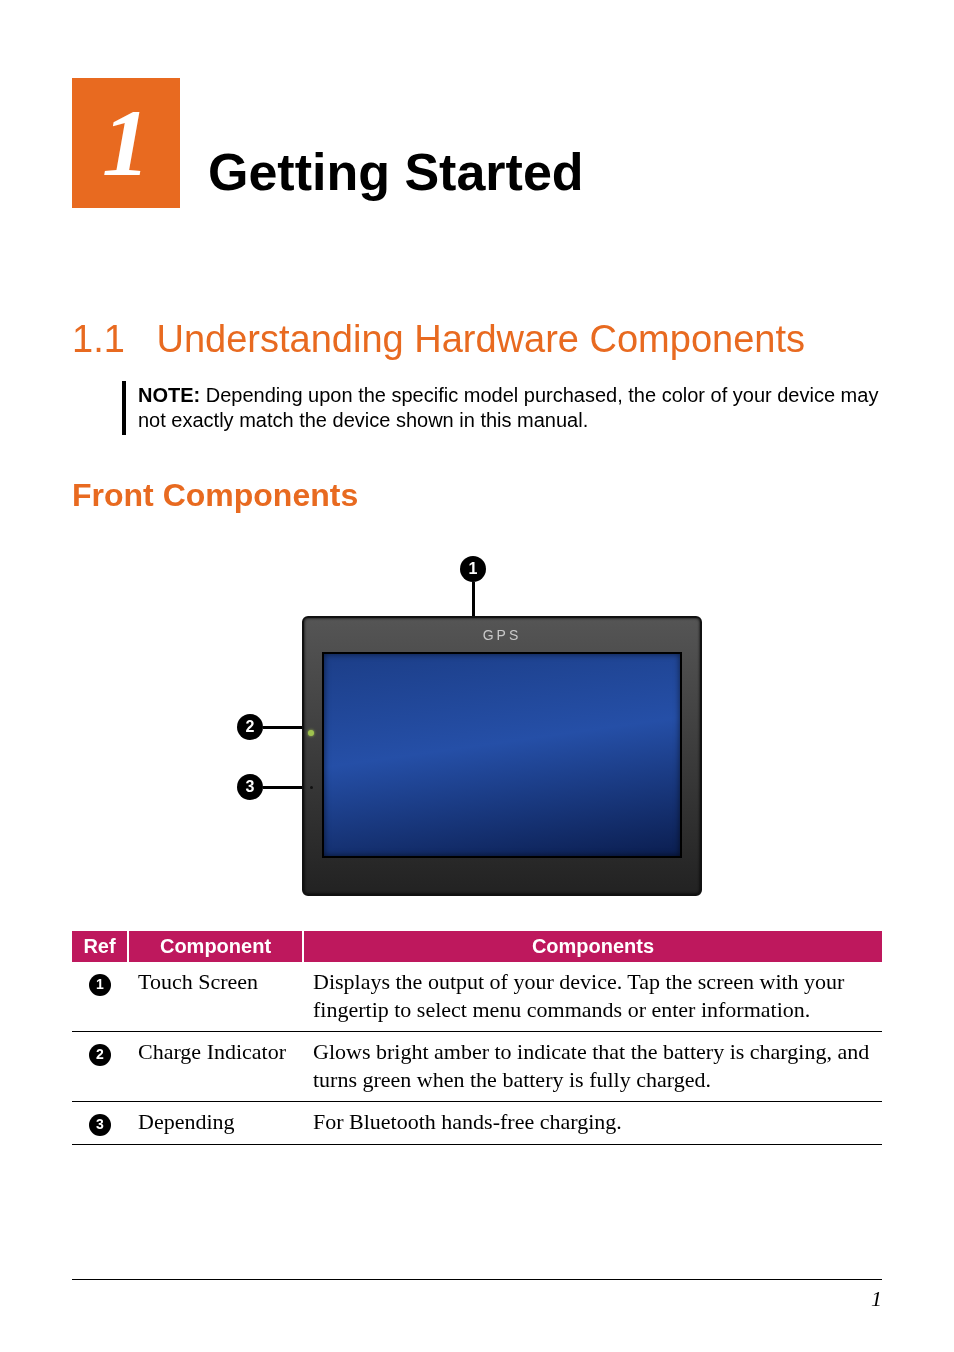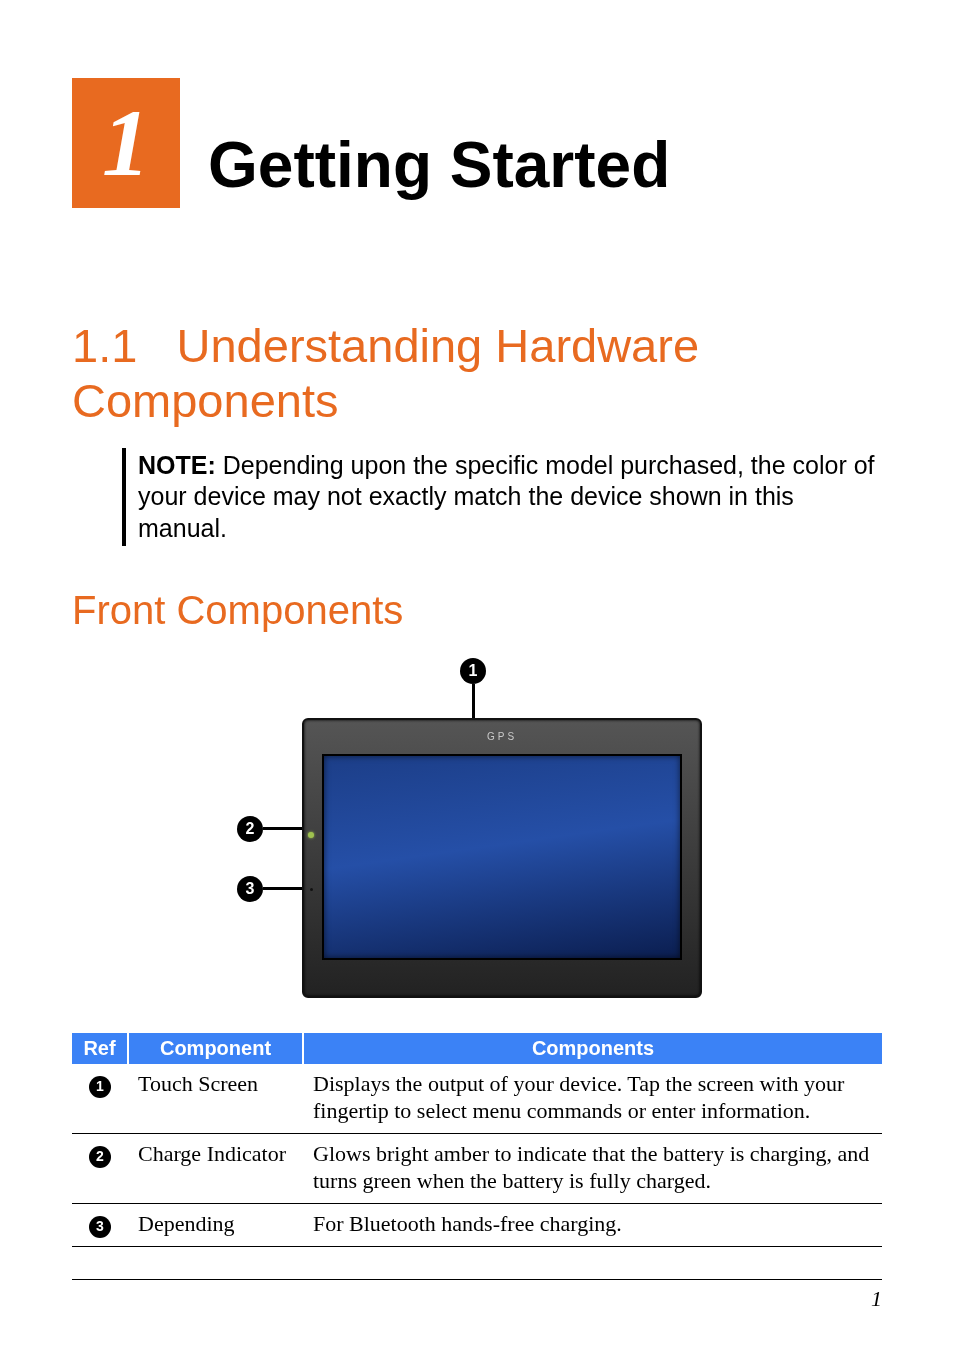--- a/index.html
+++ b/index.html
@@ -37,44 +37,44 @@
   }
   .chapter-num{
     font-family:"Times New Roman",Times,serif;
     font-style:italic;
     font-weight:bold;
     font-size:96px;
     color:#fff;
     line-height:1;
   }
   .chapter-title{
-    font-size:64px;
+    font-size:52px;
     font-weight:bold;
     color:#000;
     padding-bottom:6px;
   }
   .section-heading{
     color:var(--orange);
-    font-size:47px;
+    font-size:38px;
     font-weight:400;
     margin:0 0 20px 0;
   }
   .note-block{
     border-left:4px solid #000;
     margin:18px 0 42px 50px;
     padding:2px 0 2px 12px;
-    font-size:25px;
+    font-size:20px;
     line-height:1.25;
   }
   .note-label{font-weight:bold;}
   .sub-heading{
     color:var(--orange);
-    font-size:40px;
-    font-weight:400;
-    margin:0 0 25px 0;
+    font-size:32px;
+    font-weight:700;
+    margin:0 0 42px 0;
   }
   
   .diagram{
     position:relative;
     width:540px;
     height:340px;
     margin:0 auto 35px auto;
   }
   .callout{
     position:absolute;
@@ -119,36 +119,36 @@
     position:absolute;left:4px;top:112px;
     width:6px;height:6px;border-radius:50%;
     background:#9FC24F;box-shadow:0 0 3px #9FC24F;
   }
   .mic{
     position:absolute;left:6px;top:168px;
     width:3px;height:3px;border-radius:50%;
     background:#111;
   }
   .logo-bottom{font-family:"Times New Roman",serif;font-style:italic;font-size:14px;color:#d7d7d7;}
-  .gps-label{font-family:Arial;letter-spacing:3px;font-size:10px;color:#c9c9c9;}
+  .gps-label{font-family:Arial;letter-spacing:3px;font-size:14px;color:#c9c9c9;}
   
   .c1{left:253px;top:0;flex-direction:column;align-items:center;}
   .c1 .lead{height:76px;}
   .c2{left:30px;top:158px;}
   .c2 .lead{width:65px;}
   .c3{left:30px;top:218px;}
   .c3 .lead{width:65px;}
   
   table.components{
     width:100%;
     border-collapse:collapse;
     font-size:20px;
   }
   table.components thead th{
-    background:#3b82f6;color:#fff;font-weight:bold;
+    background:#be185d;color:#fff;font-weight:bold;
     padding:4px 8px;text-align:center;
     border-right:2px solid #fff;
   }
   table.components thead th:last-child{border-right:none;}
   table.components tbody td{
     border-bottom:1.5px solid #000;
     padding:6px 10px 8px 10px;
     vertical-align:top;
     font-family:"Times New Roman",Times,serif;
     font-size:22px;

